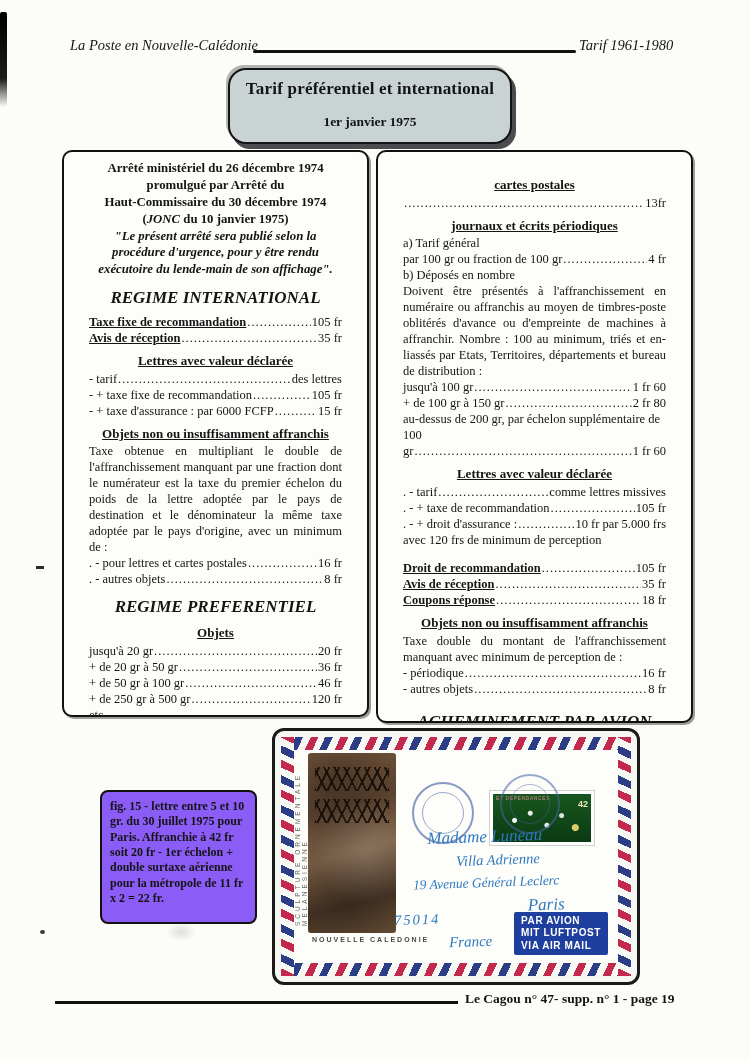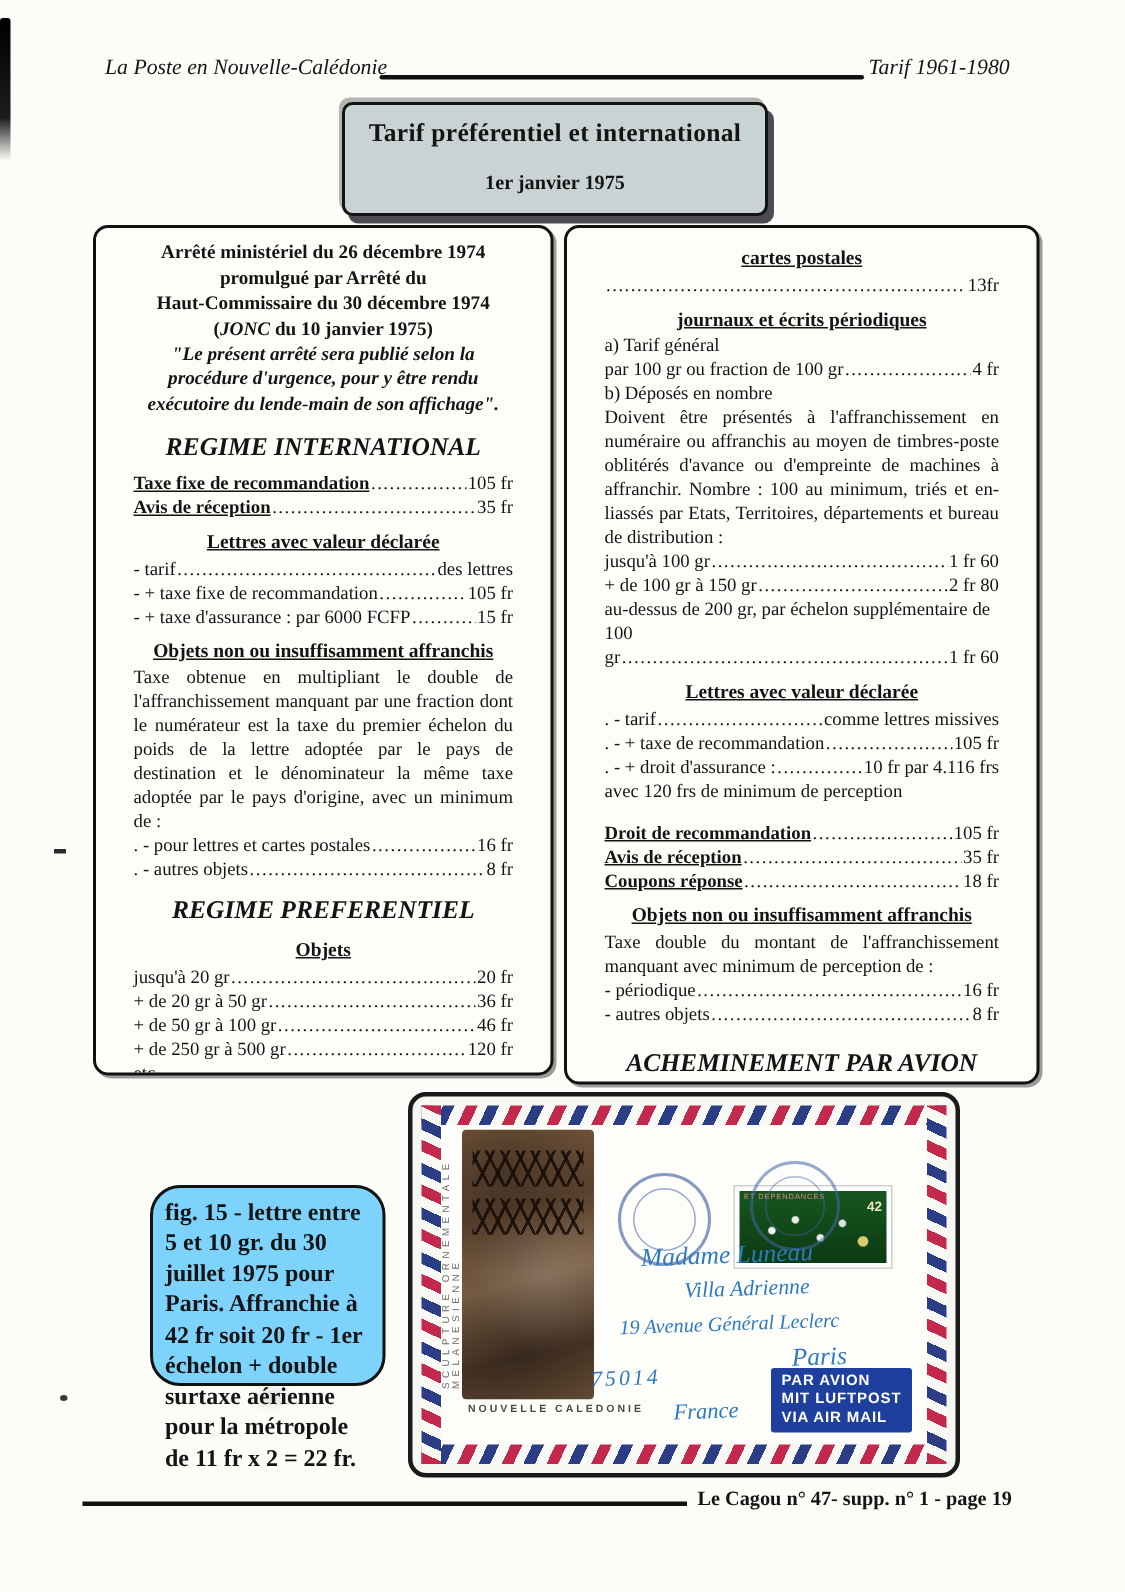--- a/index.html
+++ b/index.html
@@ -10,21 +10,21 @@
   }
 
   
   .hdr-left { position:absolute; left:70px; top:37px; font-style:italic; font-size:14.5px; }
   .hdr-right { position:absolute; left:579px; top:37px; font-style:italic; font-size:14.5px; }
   .hdr-rule { position:absolute; left:253px; top:50px; width:323px; height:3px; background:#111; border-radius:2px; }
 
   
   .title-box {
     position:absolute; left:228px; top:68px; width:280px; height:72px;
-    background:#c9d3d3; border:2px solid #131313; border-radius:7px;
+    background:#c9d3d3; border:2px solid #131313; border-radius:18px;
     box-shadow:4px 5px 0 rgba(45,45,50,.85), -2px -3px 0 rgba(45,45,50,.35);
     text-align:center;
   }
   .title-main { margin-top:9px; font-weight:bold; font-size:17px; letter-spacing:.2px; }
   .title-sub  { margin-top:15px; font-weight:bold; font-size:13.5px; }
 
   
   .panel {
     position:absolute; background:#fdfdfa; border:2px solid #111; border-radius:10px;
     box-sizing:border-box; padding:8px 25px; font-size:12.5px; line-height:1.28;
@@ -119,22 +119,22 @@
   .addr div:nth-of-type(4) { left:232px; top:148px; font-size:17px; }
   .addr div:nth-of-type(5) { left:98px;  top:160px; font-size:14.5px; letter-spacing:2px; }
   .addr div:nth-of-type(6) { left:152px; top:184px; font-size:15px; }
 
   .air-label { position:absolute; right:10px; bottom:8px; background:#1e3f9e; color:#fff;
     padding:3px 7px; border-radius:2px; font-family:"Liberation Sans",sans-serif;
     font-size:10px; font-weight:bold; line-height:1.25; letter-spacing:.6px; text-align:left; }
 
   .caption-box {
     position:absolute; left:100px; top:790px; width:157px; height:134px; box-sizing:border-box;
-    background:#7dd3fc; border:2px solid #111; border-radius:20px; padding:7px 8px;
-    font-weight:bold; font-size:16px; line-height:1.28; text-align:left;
+    background:#8b5cf6; border:2px solid #111; border-radius:8px; padding:7px 8px;
+    font-weight:bold; font-size:12px; line-height:1.28; text-align:left;
   }
 
   
   .ftr-rule { position:absolute; left:55px; top:1001px; width:403px; height:2.5px; background:#111; }
   .ftr-text { position:absolute; left:465px; top:991px; font-weight:bold; font-size:13.5px; }
 
   
   .art { position:absolute; }
   .art1 { left:0; top:12px; width:7px; height:95px; background:linear-gradient(#000,#1c1c1c 70%, rgba(30,30,30,0)); border-radius:2px; }
   .art2 { left:36px; top:566px; width:8px; height:3px; background:#2a2a2a; }
@@ -250,21 +250,21 @@
         </div>
       </div>
     <div>
 
     <div class="line">etc ....</div>
         <div class="line">Poids maximum : 3 kg</div>
       </div>
   </div>
 
   <div class="panel panel-right">
-    <div class="h-under" style="margin-top:4px">cartes postales</div>
+    <div class="h-under" style="margin-top:17px">cartes postales</div>
     <div>
 
     <div class="row">
           <span class="lbl"></span>
           <span class="dots"></span>
           <span class="val">13fr</span>
         </div>
       </div>
 
     <div class="h-under">journaux et écrits périodiques</div>
@@ -311,21 +311,21 @@
           <span class="val">comme lettres missives</span>
         </div>
         <div class="row">
           <span class="lbl">. - + taxe de recommandation</span>
           <span class="dots"></span>
           <span class="val">105 fr</span>
         </div>
         <div class="row">
           <span class="lbl">. - + droit d'assurance :</span>
           <span class="dots"></span>
-          <span class="val">10 fr par 4.116 frs</span>
+          <span class="val">10 fr par 5.000 frs</span>
         </div>
       </div>
     <div class="line">avec 120 frs de minimum de perception</div>
 
     <div class="gap12"></div>
     <div class="bold-rows">
 
     <div class="row">
           <span class="lbl">Droit de recommandation</span>
           <span class="dots"></span>

